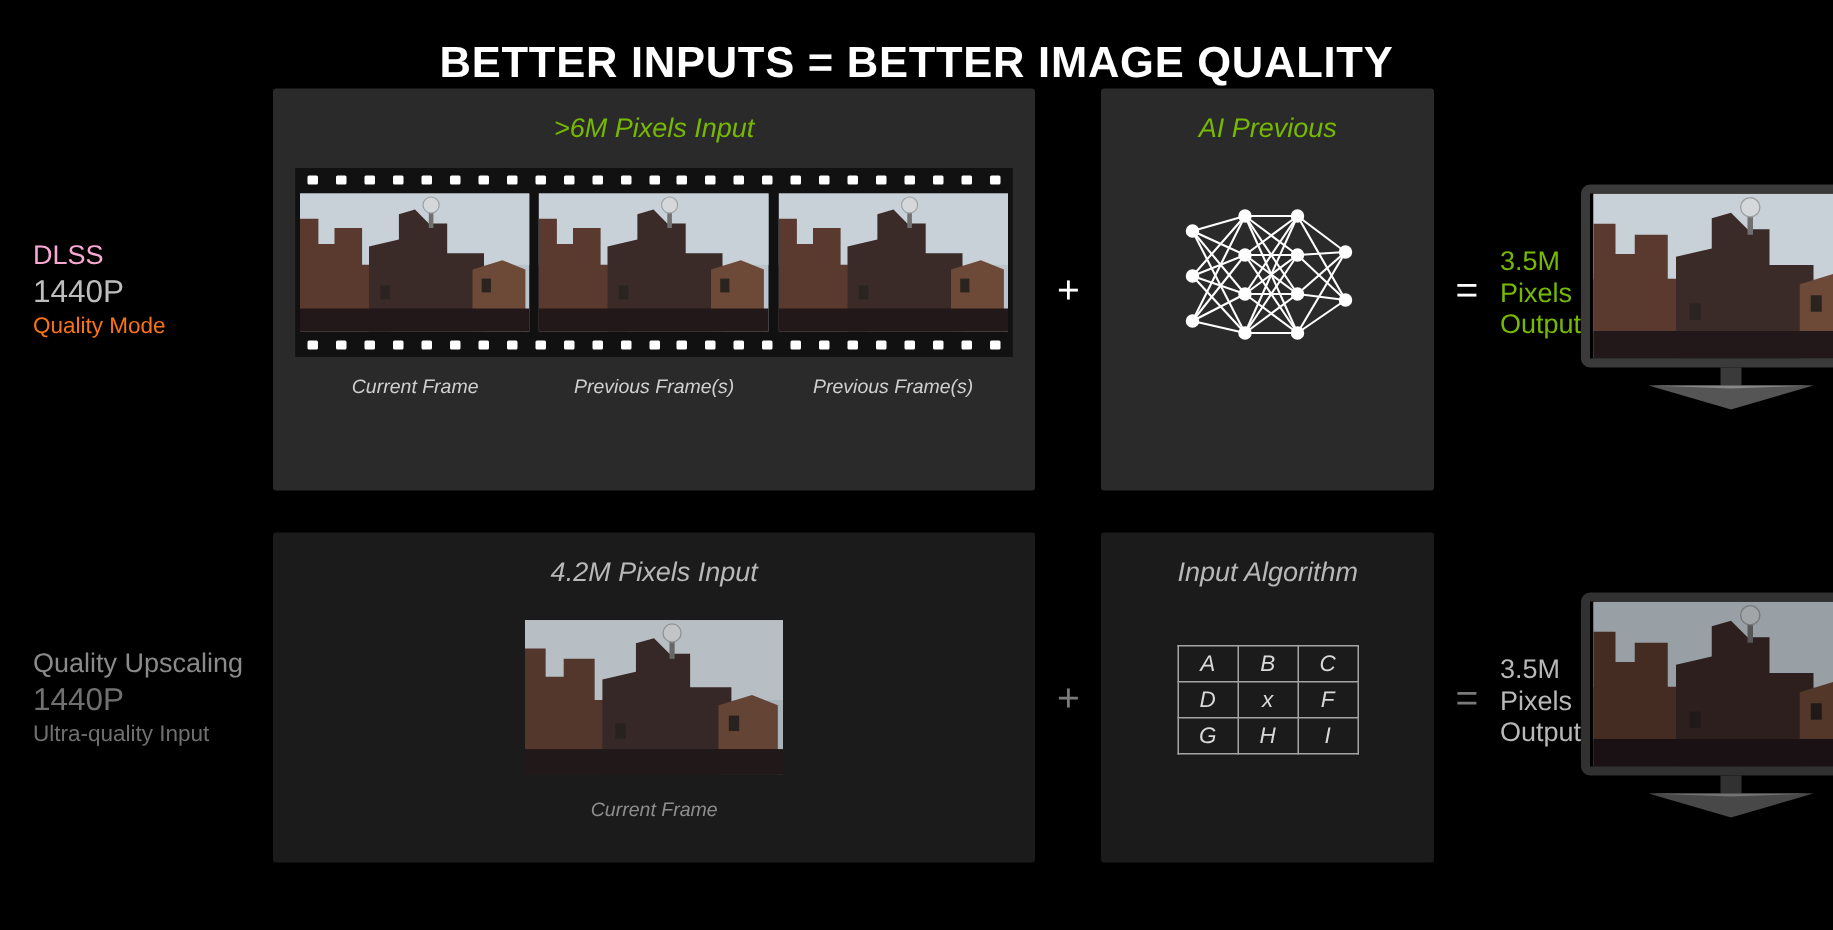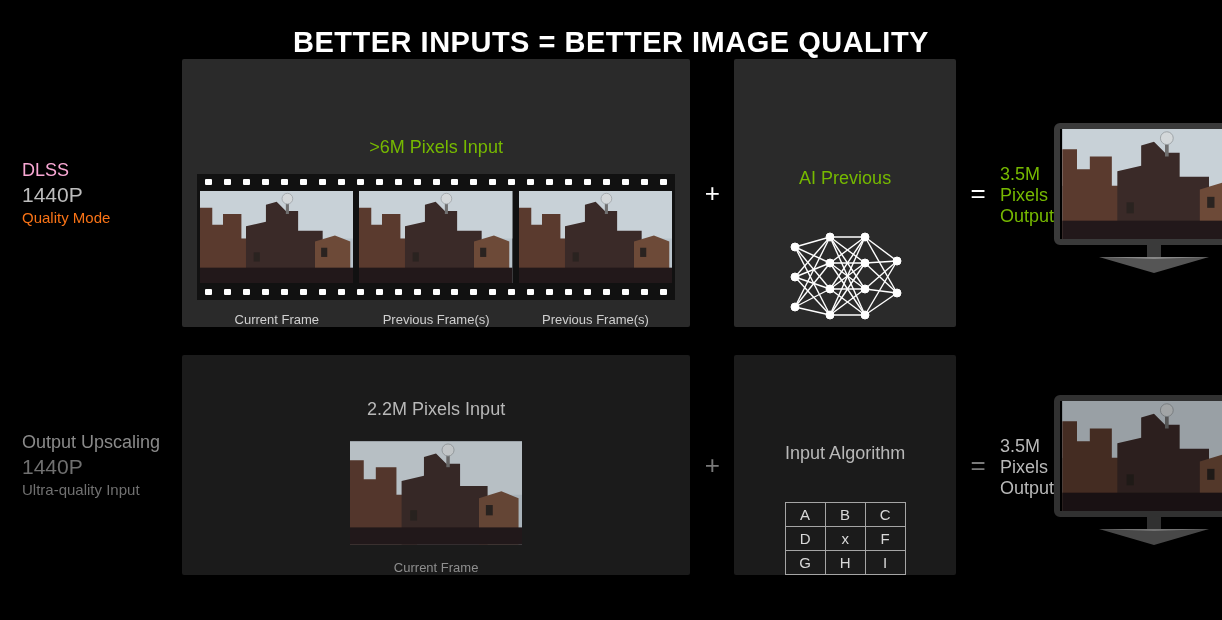--- a/index.html
+++ b/index.html
@@ -42,22 +42,23 @@
   .row-label .name.green { color: #f9a8d4; }
   .row-label .name.gray  { color: #8a8a8a; }
   .row-label.dim .res, .row-label.dim .mode { color: #707070; }
 
   .panel {
     background: #2a2a2a;
     border-radius: 2px;
     display: flex;
     flex-direction: column;
     align-items: center;
-    justify-content: flex-end;
+    justify-content: flex-start;
     position: relative;
+    font-style: italic;
   }
   .panel.dim { background: #1b1b1b; }
   .panel-header {
     font-size: 18px;
     margin-top: 16px;
     margin-bottom: 12px;
   }
   .panel-header.green { color: #76b900; }
   .panel-header.gray  { color: #b8b8b8; }
 
@@ -371,27 +372,27 @@
             </svg>
         </div>
         <div class="stand-neck"></div>
         <div class="stand-base"></div>
       </div>
     </div>
   </div>
 
   <div class="row row2">
     <div class="row-label dim">
-      <div class="name gray">Output Upscaling</div>
+      <div class="name gray">Quality Upscaling</div>
       <div class="res">1440P</div>
       <div class="mode">Ultra-quality Input</div>
     </div>
 
     <div class="panel input-panel dim">
-      <div class="panel-header gray">2.2M Pixels Input</div>
+      <div class="panel-header gray">4.2M Pixels Input</div>
       <div class="single-frame">
         <svg viewBox="0 0 200 120" class="scene" style="opacity:.9">
             <use href="#city-scene"></use>
           </svg>
       </div>
       <div class="single-frame-label">Current Frame</div>
     </div>
 
     <div class="op dim">+</div>
 

